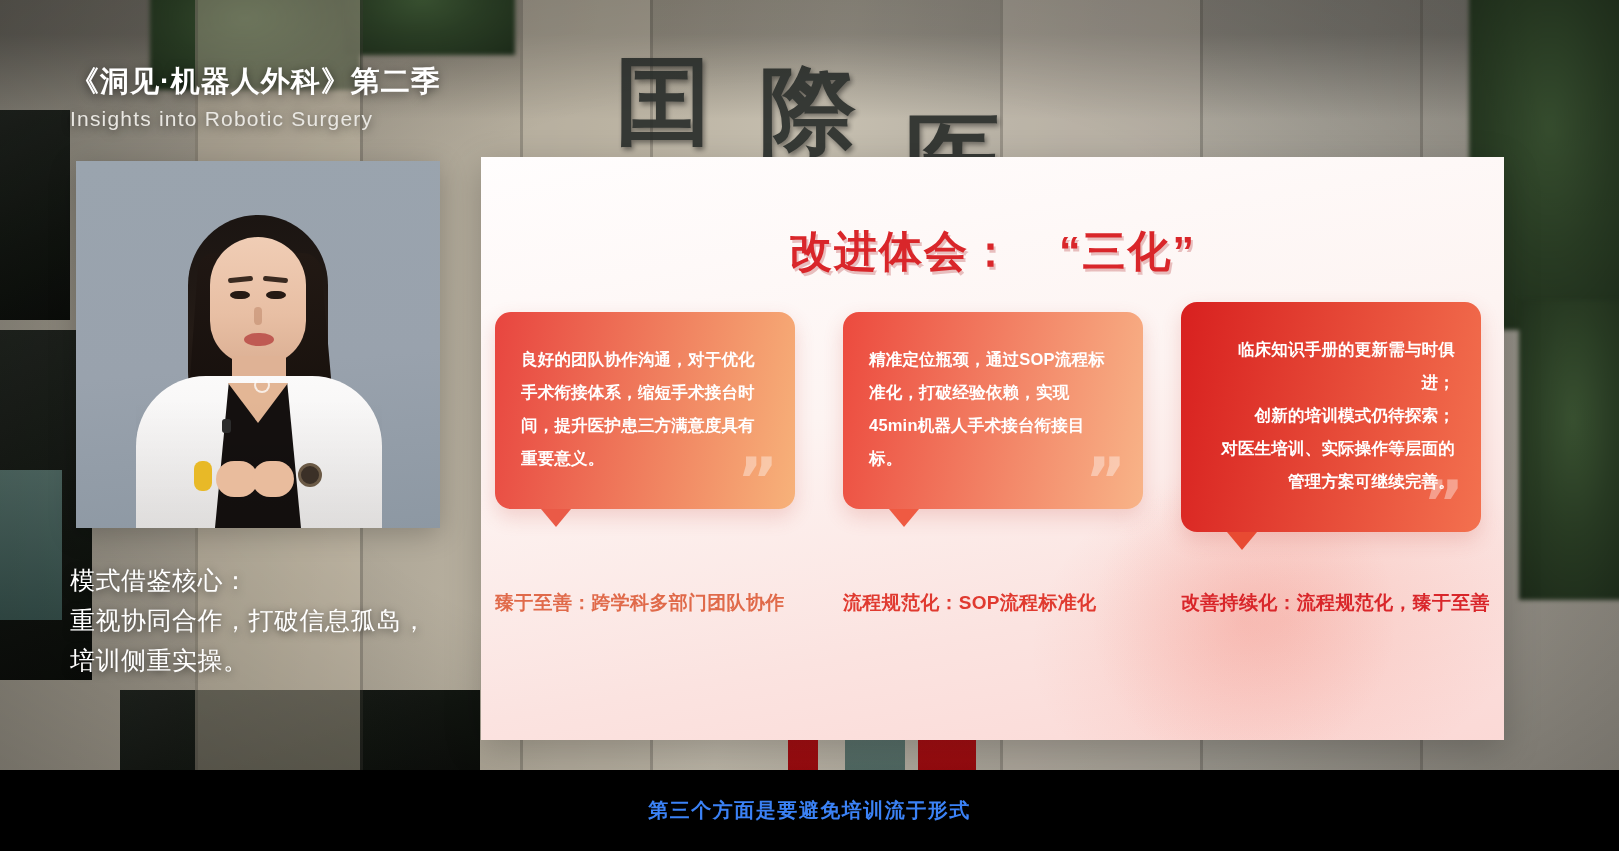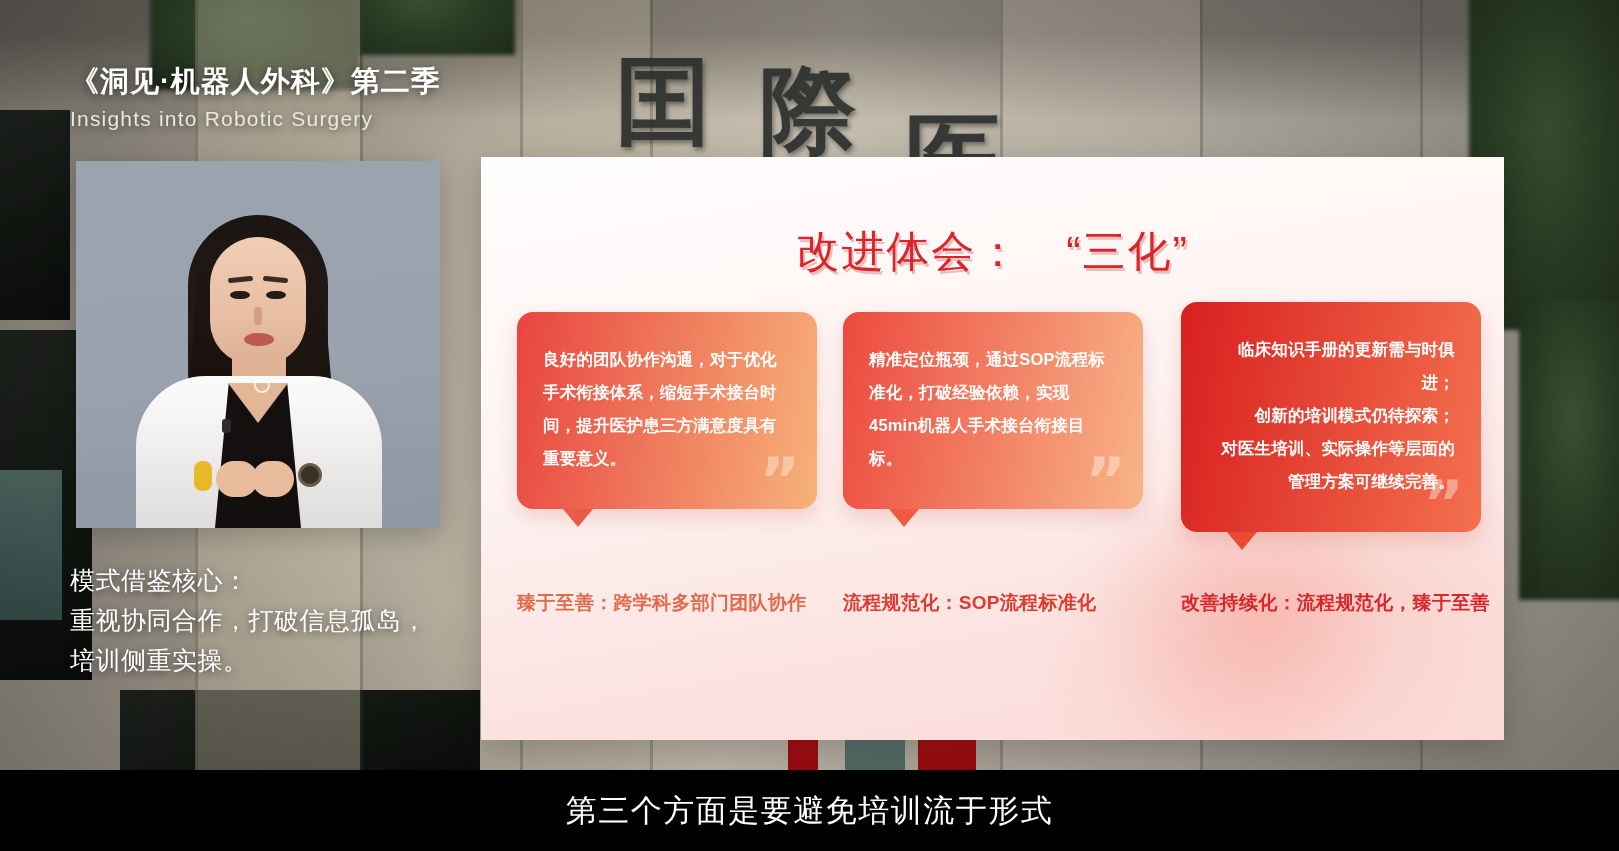--- a/index.html
+++ b/index.html
@@ -162,21 +162,21 @@
     background:radial-gradient(ellipse at 50% 50%, rgba(243,120,100,.22) 0%, rgba(243,120,100,0) 70%);
     transform:rotate(-14deg);
   }
   .slide-wash2{
     position:absolute; right:110px; bottom:-30px; width:300px; height:300px;
     background:radial-gradient(ellipse at 50% 50%, rgba(235,95,80,.17) 0%, rgba(235,95,80,0) 72%);
   }
 
   #slide-title{
     position:absolute; left:0; right:0; top:66px; text-align:center;
-    font-size:43px; font-weight:400; color:#d9262a; letter-spacing:2px;
+    font-size:43px; font-weight:700; color:#d9262a; letter-spacing:2px;
     text-shadow:2px 3px 0 rgba(170,25,28,.26);
     white-space:nowrap;
   }
 
   
   #cards{ position:absolute; left:0; top:155px; width:1023px; height:260px; }
   .card-wrap{ position:absolute; top:0; width:300px; }
   .card{
     position:relative; border-radius:16px; padding:31px 26px 34px 26px;
     min-height:196px; overflow:hidden;
@@ -201,21 +201,21 @@
     position:absolute; top:278px; font-size:19px; font-weight:700;
     letter-spacing:.3px; white-space:nowrap;
   }
 
   
   #subtitle-bar{
     position:absolute; left:0; right:0; bottom:0; height:81px; z-index:40;
     background:#000000; display:flex; align-items:center; justify-content:center;
   }
   #subtitle-text{
-    color:#ffffff; font-size:31px; font-weight:400; letter-spacing:1.5px;
+    color:#3b82f6; font-size:20px; font-weight:700; letter-spacing:1.5px;
     text-shadow:0 0 6px rgba(0,0,0,.9);
   }
 </style>
 </head>
 <body>
 
 <div id="bg">
   <div class="bg-base"></div>
 
   <div class="greenery" style="left:150px;top:-30px;width:210px;height:120px;"></div>
@@ -287,21 +287,21 @@
 </div>
 
 <div id="slide">
   <div class="slide-wash"></div>
   <div class="slide-wash2"></div>
 
   <div id="slide-title" style="color: rgb(217, 38, 42);">改进体会：　“三化”</div>
 
   <div id="cards">
 
-    <div class="card-wrap" style="left:36px;">
+    <div class="card-wrap" style="left:14px;">
       <div class="card" id="c1" style="background: linear-gradient(100deg, rgb(232, 69, 63) 0%, rgb(247, 178, 122) 100%);">
         <div class="txt">良好的团队协作沟通，对于优化手术衔接体系，缩短手术接台时间，提升医护患三方满意度具有重要意义。</div>
         <div class="quote">”</div>
       </div>
       <div class="tail" id="t1" style="border-top: 18px solid rgb(234, 90, 71);"></div>
       <div class="cap" id="p1" style="left: 0px; color: rgb(224, 106, 74);">臻于至善：跨学科多部门团队协作</div>
     </div>
 
     <div class="card-wrap" style="left:362px;">
       <div class="card" id="c2" style="background: linear-gradient(100deg, rgb(236, 74, 62) 0%, rgb(248, 180, 136) 100%);">

